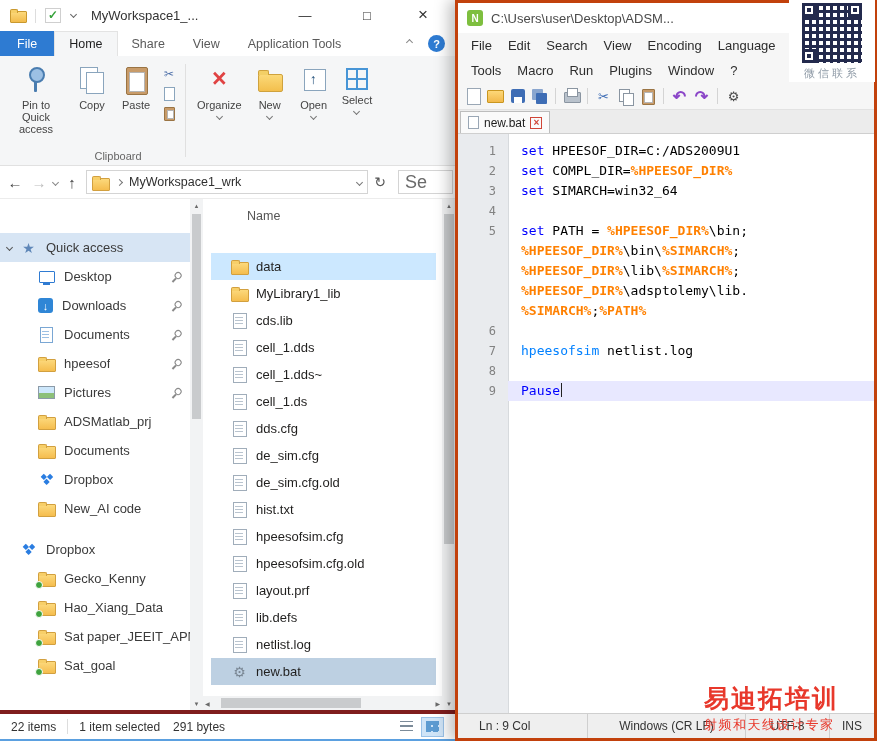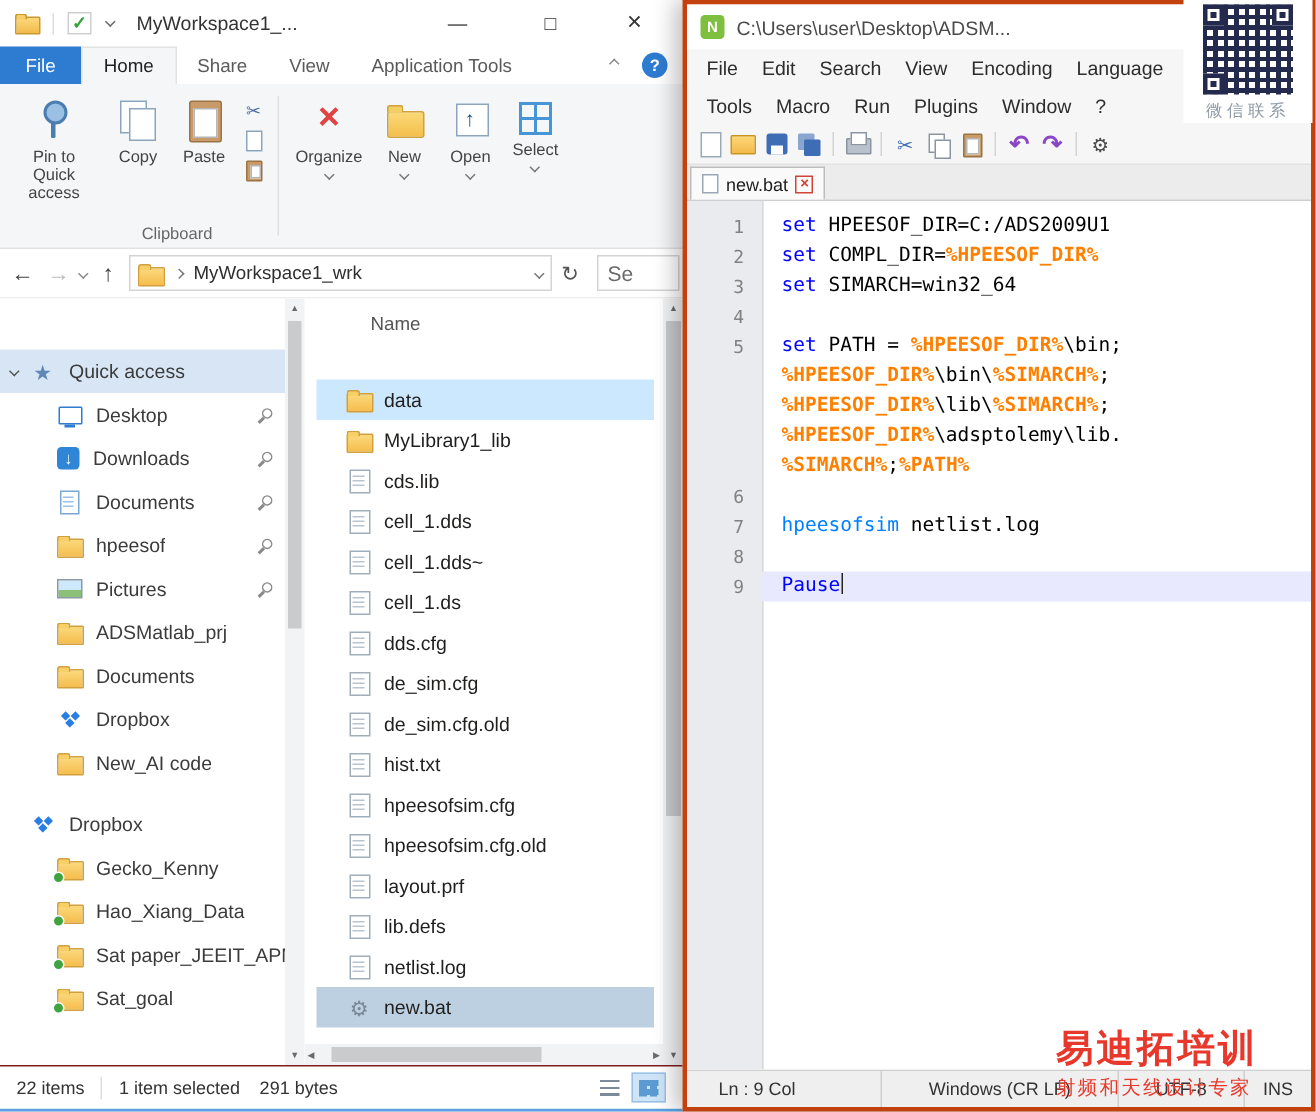--- a/index.html
+++ b/index.html
@@ -73,21 +73,21 @@
   .nav-btn.disabled{color:#bcbcbc}
   .nav-btn.back::after{content:"←"}
   .nav-btn.fwd::after{content:"→"}
   .nav-btn.up::after{content:"↑"}
   .nav-btn.refresh{font-size:14px;color:#555}
   .nav-btn.refresh::after{content:"↻"}
   .addr-chev{margin:0 2px;border-color:#888}
   .crumb-box{width:282px;height:24px;border:1px solid #d4d4d4;background:#fff;display:flex;align-items:center;padding:0 5px;margin-left:2px}
   .crumb-box .chev{border-color:#777}
   .crumb-text{font-size:12.5px;color:#2f2f2f;margin:0 7px;flex:1;white-space:nowrap;overflow:hidden}
-  .search-box{flex:1;min-width:26px;height:24px;border:1px solid #d4d4d4;margin-left:6px;font-size:14px;color:#6a6a6a;display:flex;align-items:center;padding:0 6px;overflow:hidden;white-space:nowrap}
+  .search-box{flex:1;min-width:26px;height:24px;border:1px solid #d4d4d4;margin-left:6px;font-size:18px;color:#6a6a6a;display:flex;align-items:center;padding:0 6px;overflow:hidden;white-space:nowrap}
 
   .ex-main{flex:1;display:flex;background:#fff;overflow:hidden}
   .ex-nav{width:190px;flex:none;padding-top:34px;overflow:hidden}
   .nav-item{height:29px;display:flex;align-items:center;font-size:13px;color:#3b3b3b;position:relative;padding-left:20px}
   .nav-item.lvl1{padding-left:38px}
   .nav-item.selected{background:#d7e5f4}
   .nav-item.section{margin-top:12px}
   .navchev{position:absolute;left:7px;top:12px;border-color:#555}
   .nav-label{margin-left:9px;white-space:nowrap;overflow:hidden}
   .nicon{width:17px;height:16px;flex:none;position:relative;display:inline-flex;align-items:center;justify-content:center}
@@ -128,21 +128,21 @@
   .ficon{width:17px;height:16px;margin-right:8px;flex:none;position:relative;display:inline-flex;align-items:center;justify-content:center}
   .ficon.file::before{content:"";width:12px;height:14px;border:1px solid #a0adba;background-color:#fff;
     background-image:linear-gradient(#b9c4cf,#b9c4cf),linear-gradient(#b9c4cf,#b9c4cf),linear-gradient(#b9c4cf,#b9c4cf);
     background-size:8px 1px;background-position:1px 3px,1px 6px,1px 9px;background-repeat:no-repeat}
   .ficon.file-bat{color:#7a8794;font-size:14px}
   .ex-hscroll{height:14px;flex:none;background:#f2f3f4;position:relative;display:flex;align-items:center;justify-content:space-between;padding:0 2px;font-size:6px;color:#6a6a6a}
   .hs-left::after{content:"◀"}
   .hs-right::after{content:"▶"}
   .sb-thumb-h{position:absolute;top:2px;bottom:2px;left:18px;width:140px;background:#c9cbcd}
 
-  .ex-status{height:29px;flex:none;border-top:1px solid #7f1d1d;background:#fff;display:flex;align-items:center;font-size:12px;color:#333;padding:0 11px;position:relative}
+  .ex-status{height:29px;flex:none;border-top:4px solid #7f1d1d;background:#fff;display:flex;align-items:center;font-size:12px;color:#333;padding:0 11px;position:relative}
   .st-div{width:1px;height:15px;background:#ddd;margin:0 11px}
   .st-size{margin-left:13px}
   .st-views{position:absolute;right:12px;display:flex;gap:3px}
   .view-btn{width:23px;height:20px;border:1px solid transparent;display:flex;align-items:center;justify-content:center}
   .view-btn.active{background:#cfe4f7;border-color:#9ac2e8}
   .view-btn.list::before{content:"";width:13px;height:11px;background:repeating-linear-gradient(#7c8b99 0 1.5px,transparent 1.5px 4.5px)}
   .view-btn.details::before{content:"";width:13px;height:11px;
     background:repeating-linear-gradient(90deg,#5c9bd1 0 5px,transparent 5px 7px),
                repeating-linear-gradient(#5c9bd1 0 4px,transparent 4px 6px)}
 

